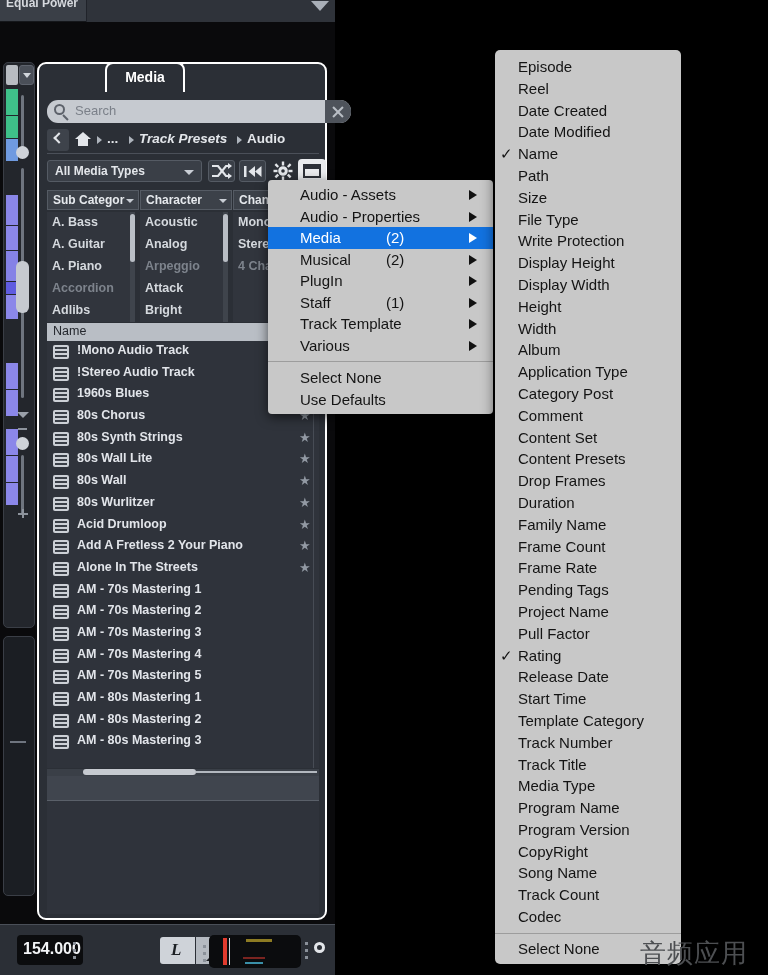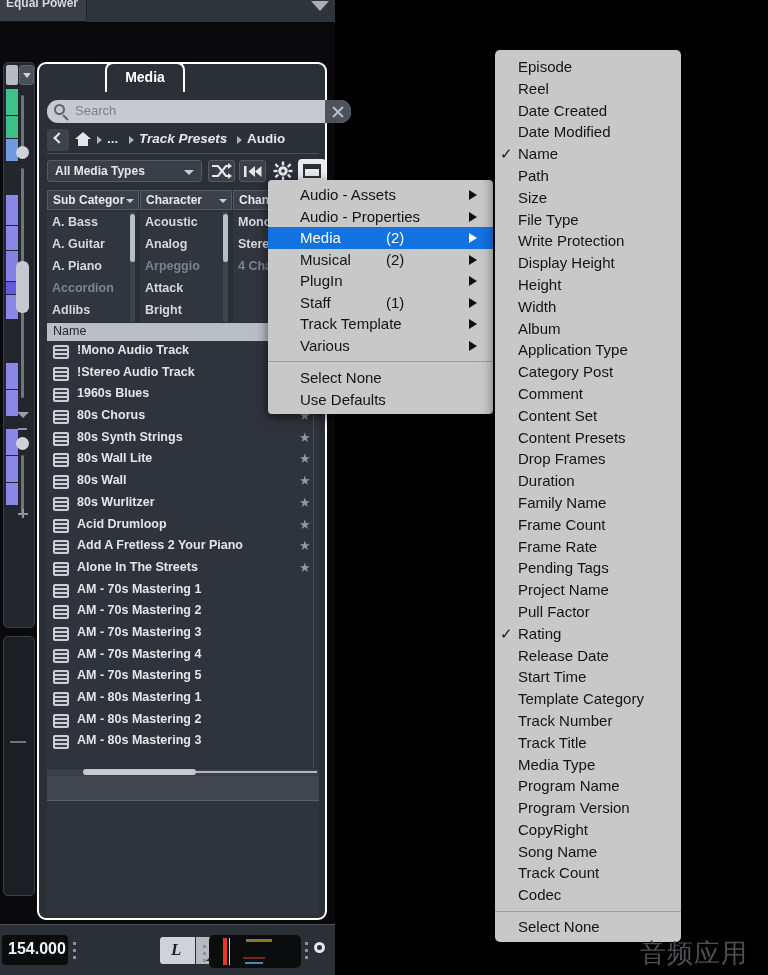--- a/index.html
+++ b/index.html
@@ -291,21 +291,21 @@
     position: absolute; left: 8px; top: 737px; width: 272px; height: 113px;
     background: #2f333b;
   }
 
   
   .transport {
     position: absolute; left: 0; top: 924px; width: 335px; height: 51px;
     background: #2b2f36; border-top: 1px solid #4a4f58;
   }
   .tc {
-    position: absolute; left: 2px; top: 10px; width: 66px; height: 30px;
+    position: absolute; left: 17px; top: 10px; width: 66px; height: 30px;
     background: #0b0c0e; border-radius: 4px;
   }
   .tc span {
     position: absolute; left: 6px; top: 5px; color: #f2f4f6;
     font-size: 16px; font-weight: bold;
   }
   .dots {
     position: absolute; width: 3px;
   }
   .dots i {
@@ -710,20 +710,21 @@
       <div class="colitem"><span>Episode</span></div>
       <div class="colitem"><span>Reel</span></div>
       <div class="colitem"><span>Date Created</span></div>
       <div class="colitem"><span>Date Modified</span></div>
       <div class="colitem"><span class="chk">✓</span><span>Name</span></div>
       <div class="colitem"><span>Path</span></div>
       <div class="colitem"><span>Size</span></div>
       <div class="colitem"><span>File Type</span></div>
       <div class="colitem"><span>Write Protection</span></div>
       <div class="colitem"><span>Display Height</span></div>
+      <div class="colitem"><span>Display Width</span></div>
       <div class="colitem"><span>Height</span></div>
       <div class="colitem"><span>Width</span></div>
       <div class="colitem"><span>Album</span></div>
       <div class="colitem"><span>Application Type</span></div>
       <div class="colitem"><span>Category Post</span></div>
       <div class="colitem"><span>Comment</span></div>
       <div class="colitem"><span>Content Set</span></div>
       <div class="colitem"><span>Content Presets</span></div>
       <div class="colitem"><span>Drop Frames</span></div>
       <div class="colitem"><span>Duration</span></div>

